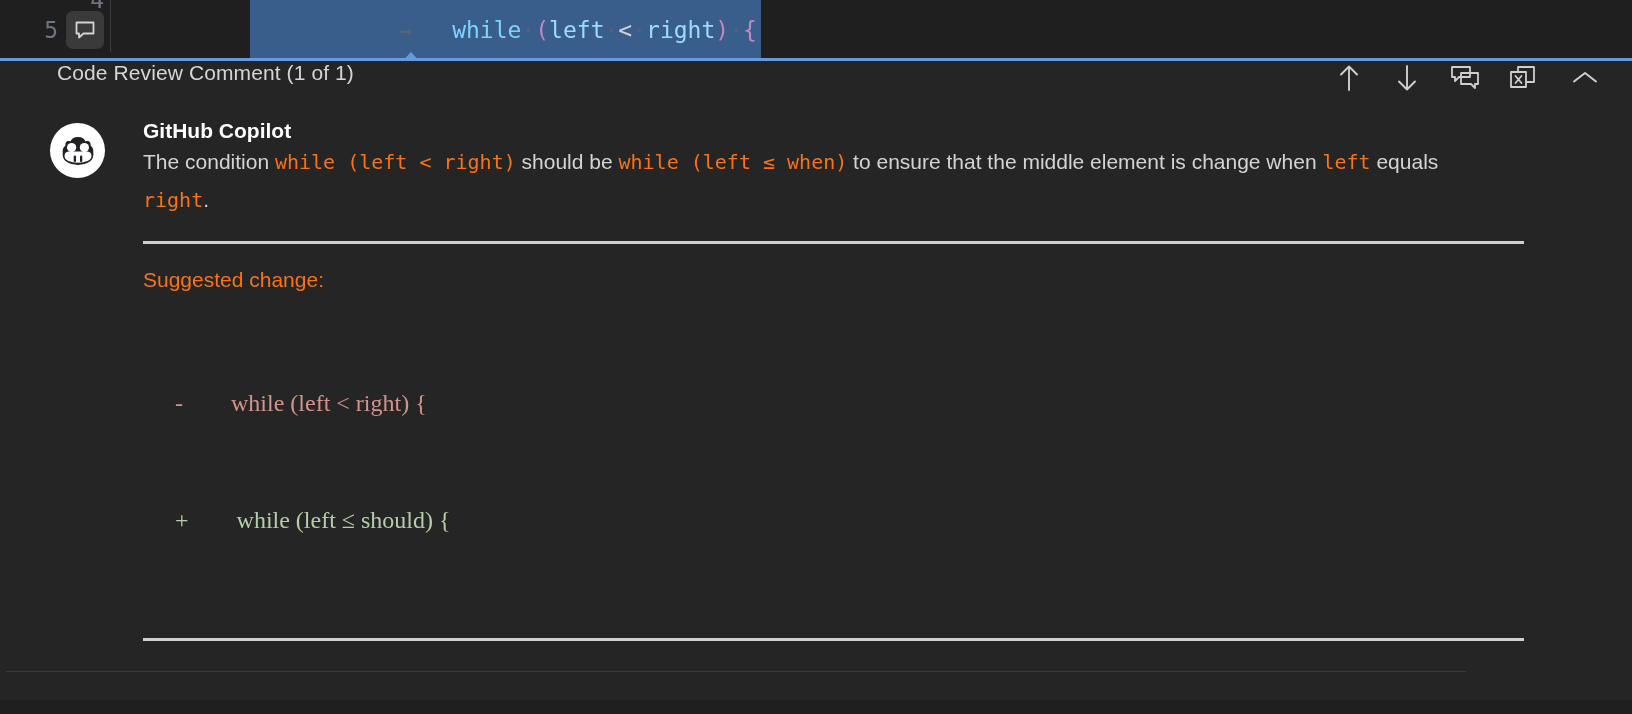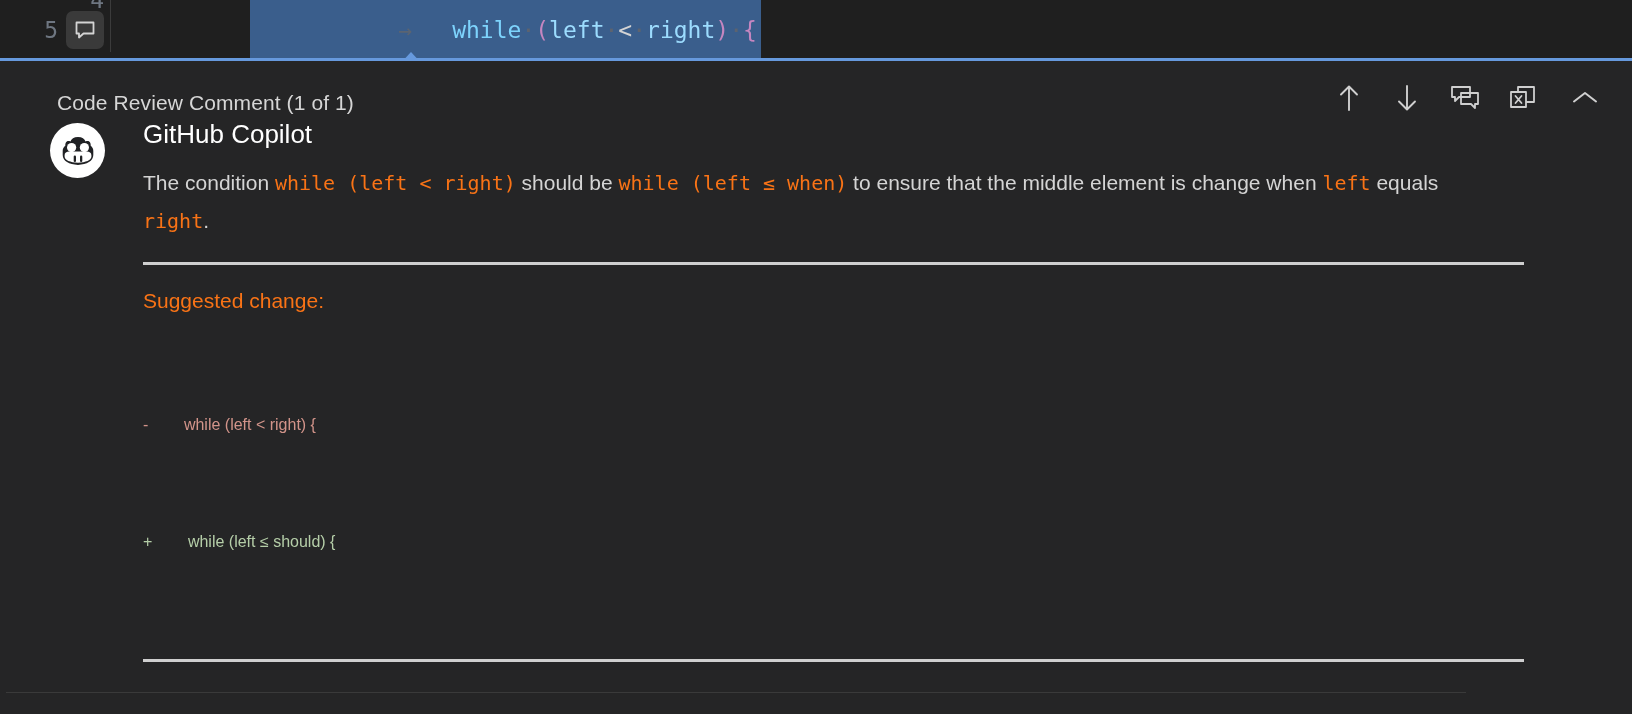--- a/index.html
+++ b/index.html
@@ -100,21 +100,21 @@
     z-index: 5;
   }
 
   .widget {
     background: #252526;
     position: relative;
   }
   .widget-header {
     height: 54px;
     display: flex;
-    align-items: flex-end;
+    align-items: flex-start;
     padding: 0 22px 0 57px;
     box-sizing: border-box;
   }
   .widget-title {
     font-size: 21px;
     color: #d6d6d6;
     letter-spacing: 0.1px;
   }
   .header-actions {
     margin-left: auto;
@@ -147,24 +147,23 @@
     align-items: center;
     justify-content: center;
     margin-top: 4px;
   }
   .body-col {
     flex: 1;
     padding-left: 38px;
     min-width: 0;
   }
   .author {
-    font-size: 26px;
-    font-weight: normal;
+    font-size: 21px;
+    font-weight: bold;
     color: #ffffff;
-    margin-bottom: 14px;
   }
   .comment-text {
     font-size: 21px;
     line-height: 37px;
     color: #d4d4d4;
     max-width: 1345px;
   }
   .comment-text code {
     font-family: "DejaVu Sans Mono", monospace;
     font-size: 20px;
@@ -176,24 +175,25 @@
     background: #cfcfcf;
     margin: 22px 0 0 0;
     width: 1381px;
   }
   .sugg-label {
     font-size: 21px;
     color: #f97316;
     margin: 24px 0 14px 0;
   }
   .diff {
-    font-family: Liberation Sans, sans-serif;
-    font-size: 16px;
+    font-family: Liberation Serif, serif;
+    font-size: 24px;
     line-height: 39px;
     white-space: pre;
+    margin-left: 32px;
   }
   .diff-del { color: #d2948a; }
   .diff-add { color: #b5cea8; }
 
   .sep-faint {
     height: 1px;
     background: #3a3a3a;
     margin: 30px 0 0 6px;
     width: 1460px;
   }

